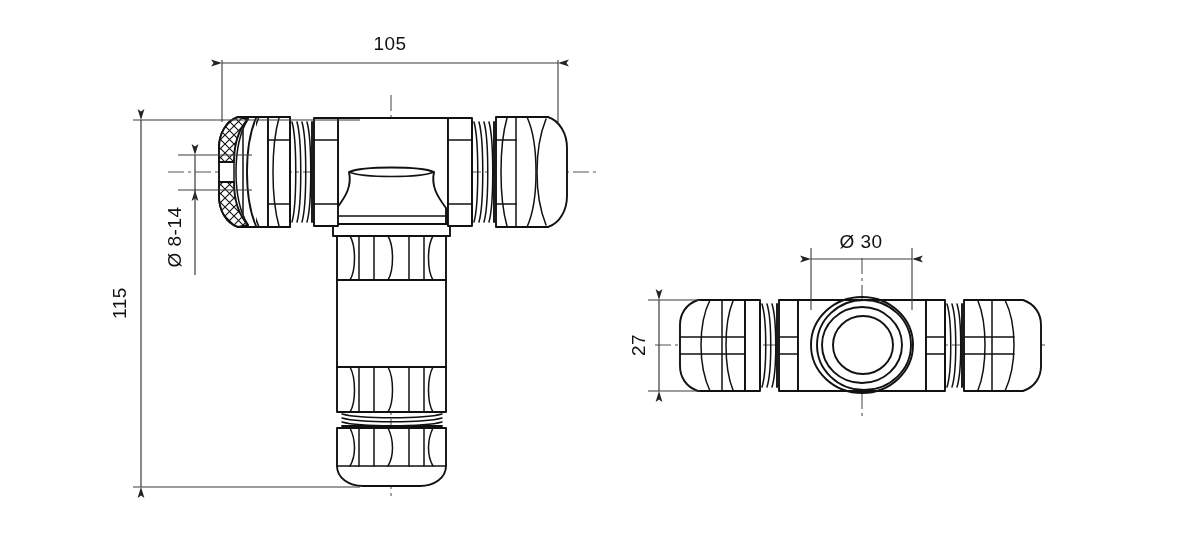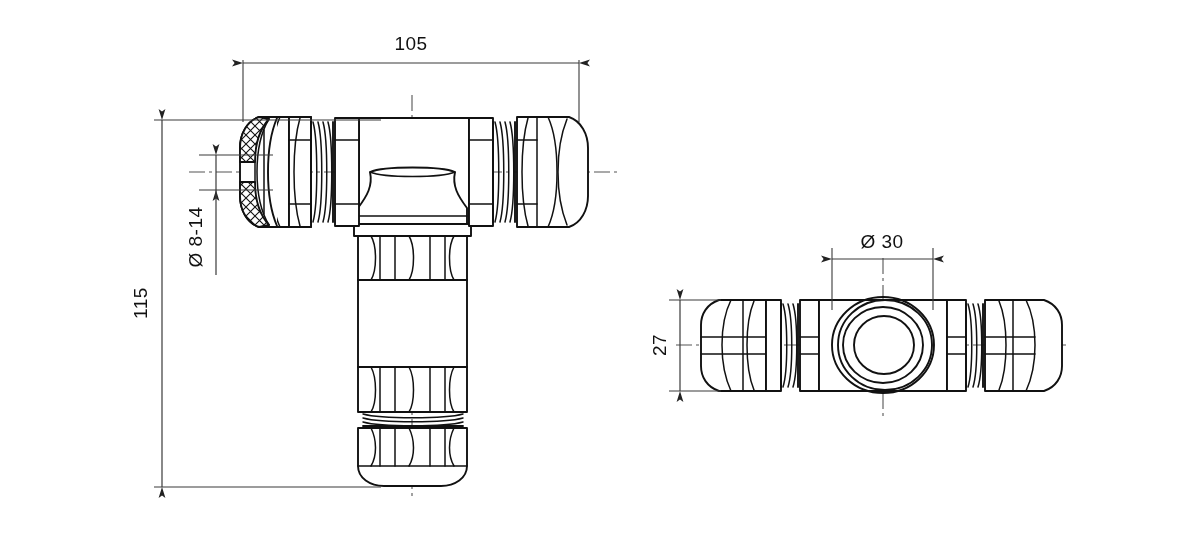--- a/index.html
+++ b/index.html
@@ -9,21 +9,20 @@
   }
   body {
     font-family: "Liberation Sans", sans-serif;
   }
   #drawing-root {
     position: relative;
     width: 1140px;
     height: 540px;
     background: #ffffff;
     overflow: hidden;
-    padding-left: 21px;
   }
   svg#technical-drawing {
     display: block;
     width: 1200px;
     height: 540px;
   }
   .outline {
     fill: #ffffff;
     stroke: #111111;
     stroke-width: 1.9;

